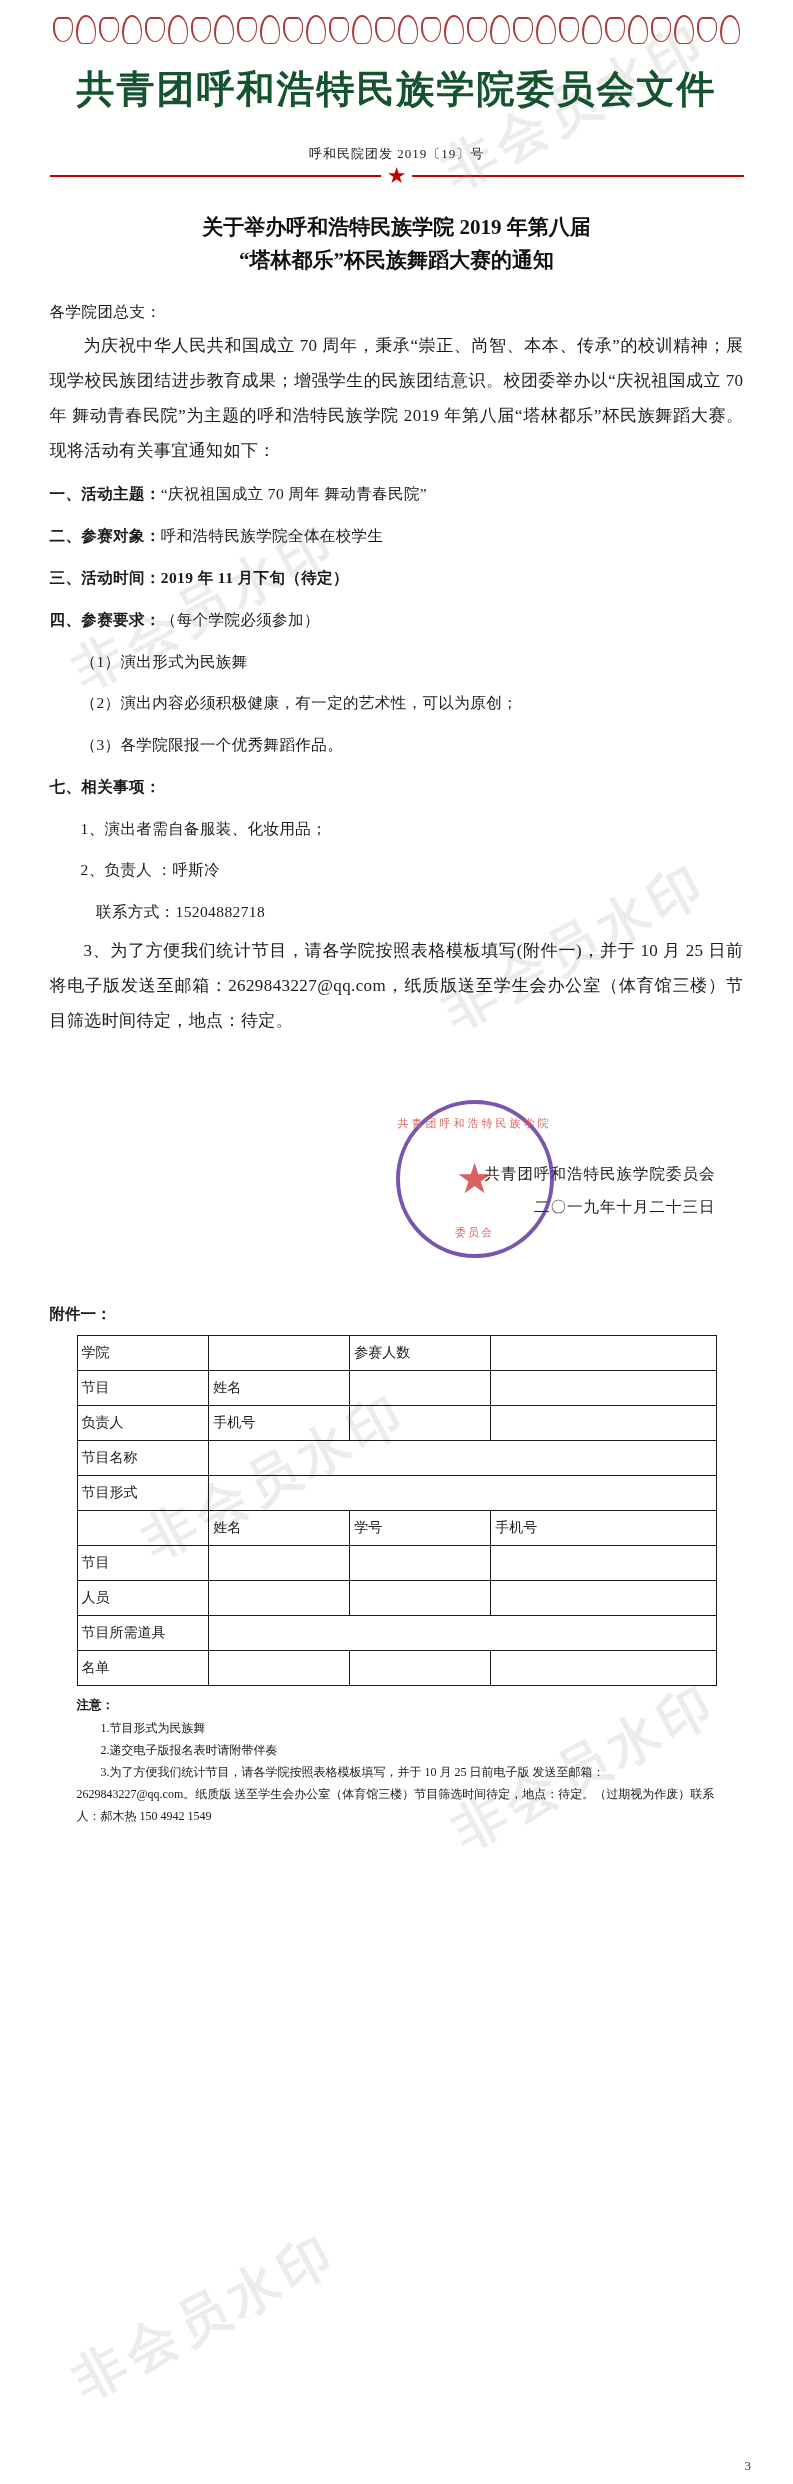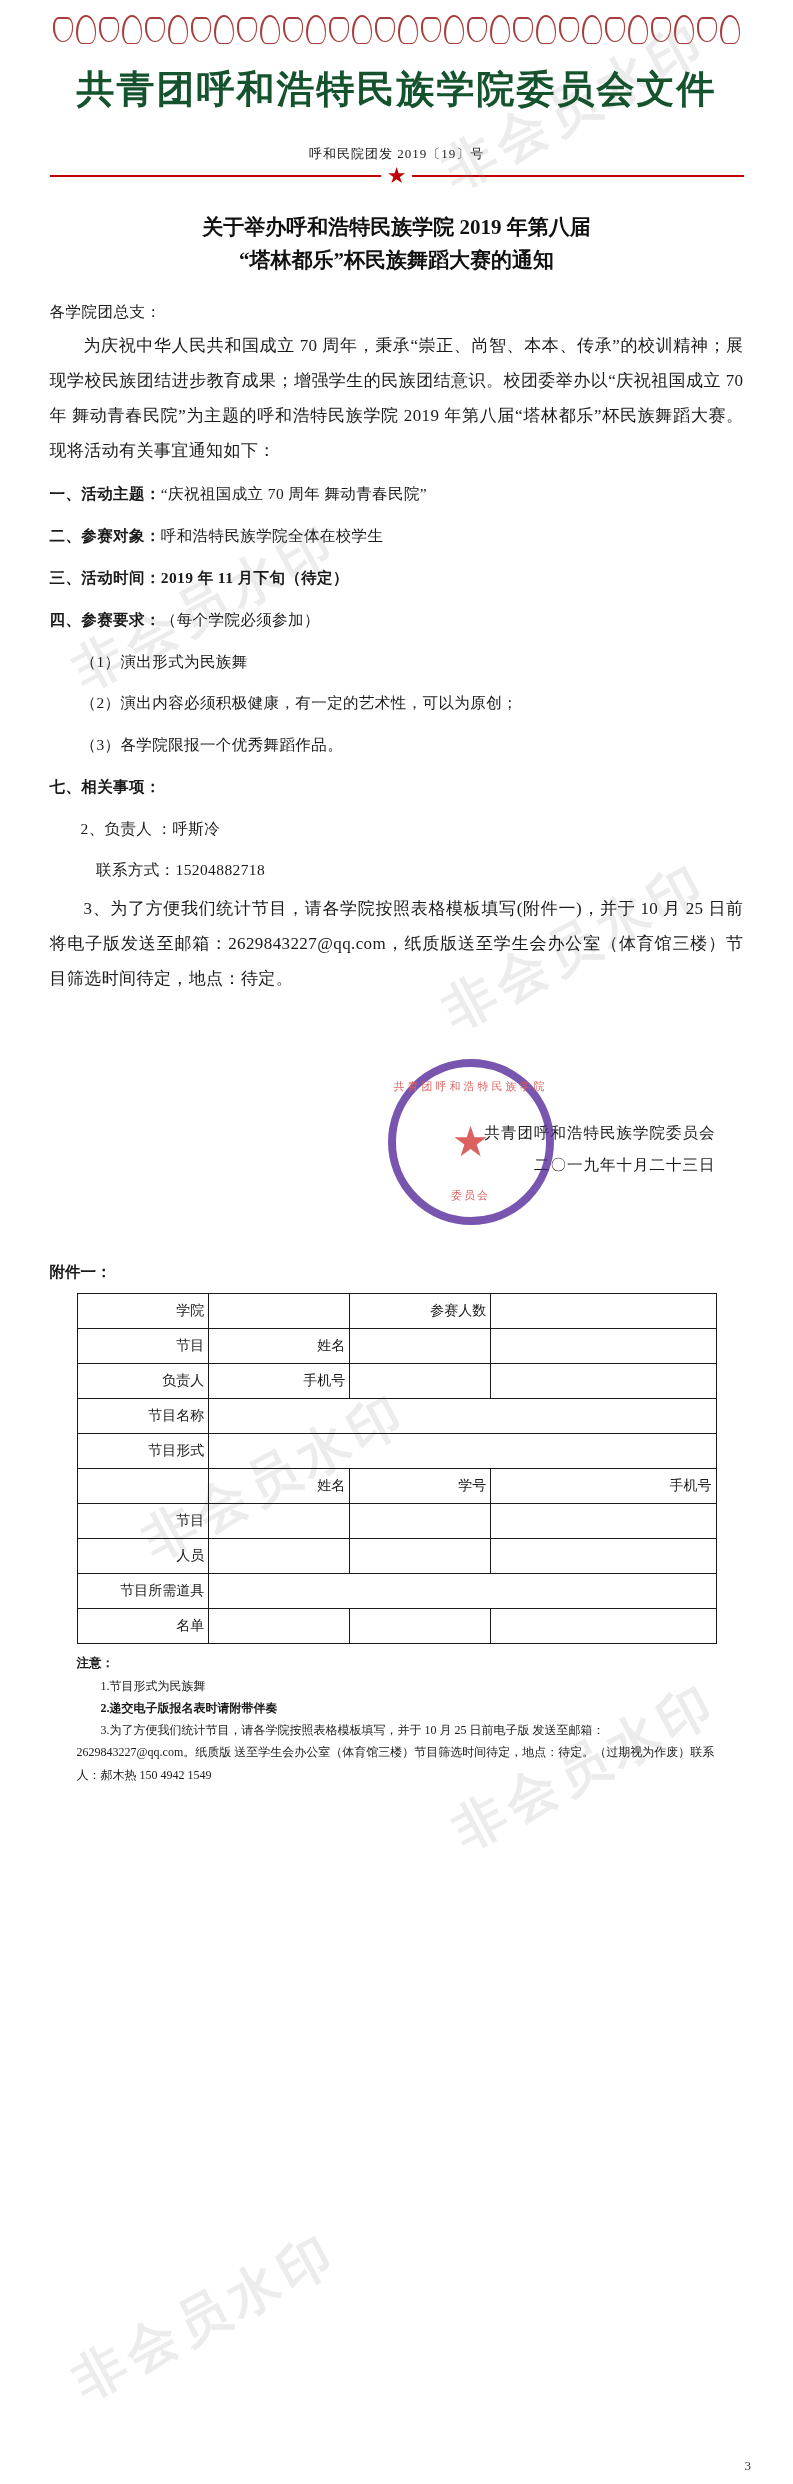--- a/index.html
+++ b/index.html
@@ -159,21 +159,21 @@
     line-height: 2.1;
     padding-right: 28px;
     letter-spacing: 1px;
   }
   .seal {
     position: absolute;
     width: 150px;
     height: 150px;
     right: 190px;
     top: -58px;
-    border: 8px solid #4c1d95;
+    border: 4px solid #4c1d95;
     border-radius: 50%;
     opacity: .75;
     z-index: 6;
     pointer-events: none;
   }
   .seal .seal-star {
     position: absolute;
     left: 50%; top: 50%;
     transform: translate(-50%,-50%);
     color: #d02b2b;
@@ -218,36 +218,36 @@
   }
   table.form {
     margin: 10px auto 0;
     border-collapse: collapse;
     width: 640px;
     font-size: 14px;
   }
   table.form td {
     border: 1px solid #1a1a1a;
     height: 30px;
-    text-align: right;
+    text-align: left;
     vertical-align: middle;
     padding: 2px 4px;
   }
   td.tall { height: 40px; }
   td.vtall { height: 46px; }
 
   .notes {
     width: 640px;
     margin: 8px auto 18px;
     font-size: 12px;
     line-height: 1.85;
   }
   .notes .nt-head { font-weight: bold; font-size: 12.5px; }
   .notes .nt-item { text-indent: 2em; }
-  .notes .nt-bold { font-weight: bold; }
+  .notes .nt-bold { font-weight: normal; }
 
   .page-number {
     position: absolute;
     right: 42px;
     bottom: 22px;
     font-size: 13px;
     color: #333;
   }
 </style>
 </head>
@@ -329,20 +329,21 @@
     <div class="sec">
       <span class="strong">四、参赛要求：</span><span>（每个学院必须参加）</span>
     </div>
 
     <div class="sec indent1">（1）演出形式为民族舞</div>
     <div class="sec indent1">（2）演出内容必须积极健康，有一定的艺术性，可以为原创；</div>
     <div class="sec indent1">（3）各学院限报一个优秀舞蹈作品。</div>
 
     <div class="sec strong">七、相关事项：</div>
 
+    <div class="sec indent1">1、演出者需自备服装、化妆用品；</div>
     <div class="sec indent1">2、负责人 ：呼斯冷</div>
     <div class="sec indent2">联系方式：15204882718</div>
     <p class="para">3、为了方便我们统计节目，请各学院按照表格模板填写(附件一)，并于 10 月 25 日前将电子版发送至邮箱：2629843227@qq.com，纸质版送至学生会办公室（体育馆三楼）节目筛选时间待定，地点：待定。</p>
 
     <div class="sign-block">
       <div class="seal">
         <div class="seal-top">共青团呼和浩特民族学院</div>
         <div class="seal-star">★</div>
         <div class="seal-bottom">委员会</div>
       </div>

